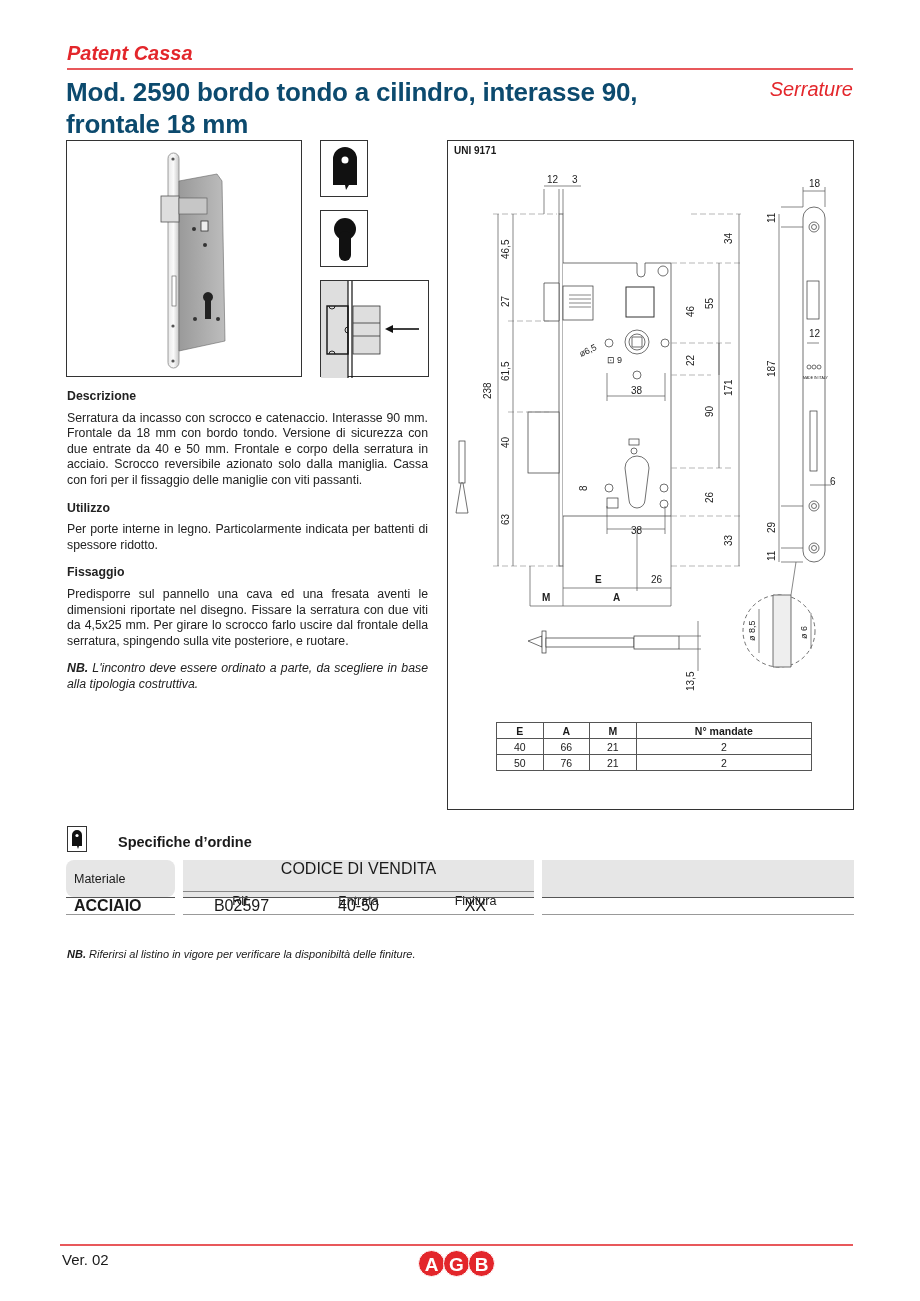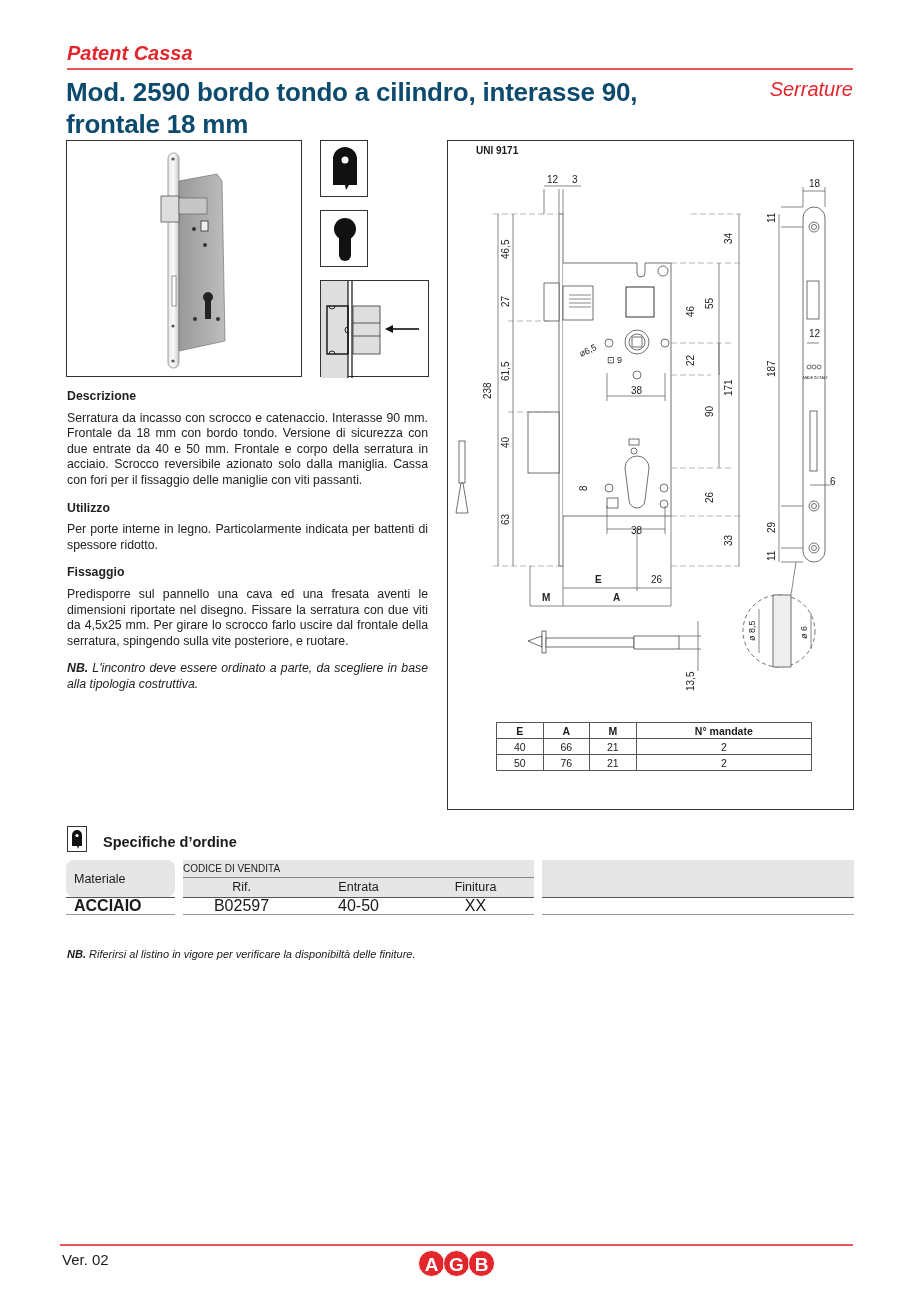--- a/index.html
+++ b/index.html
@@ -18,33 +18,33 @@
   .ib2 { left: 320px; top: 210px; width: 48px; height: 57px; }
   .ib3 { left: 320px; top: 280px; width: 109px; height: 97px; }
 
   .desc { position: absolute; left: 67px; top: 389px; width: 361px; font-size: 12.3px; line-height: 15.6px; color: #222; }
   .desc h3 { font-size: 12.3px; font-weight: bold; margin-bottom: 6px; }
   .desc p { text-align: justify; margin-bottom: 12px; }
   .desc p.nb { font-style: italic; }
   .desc p.nb b { font-weight: bold; }
 
   .drawing { position: absolute; left: 447px; top: 140px; width: 407px; height: 670px; border: 1px solid #333; }
-  .drawing .std { position: absolute; left: 6px; top: 4px; font-size: 10px; font-weight: bold; margin-left: 22px; }
+  .drawing .std { position: absolute; left: 6px; top: 4px; font-size: 10px; font-weight: bold; }
   .drawing svg { position: absolute; left: 0; top: 0; }
 
   .dtab { position: absolute; left: 496px; top: 722px; width: 316px; border-collapse: collapse; font-size: 10.5px; }
   .dtab th, .dtab td { border: 1px solid #555; text-align: center; height: 16px; padding: 0 2px; }
   .dtab th { font-weight: bold; }
 
   .spec-icon { position: absolute; left: 67px; top: 826px; width: 20px; height: 26px; border: 1px solid #333; }
-  .spec-title { position: absolute; left: 103px; top: 834px; font-size: 14.5px; font-weight: bold; }
+  .spec-title { position: absolute; left: 118px; top: 834px; font-size: 14.5px; font-weight: bold; }
 
   .otab-mat-h { position: absolute; left: 66px; top: 860px; width: 109px; height: 37px; background: #e6e6e6; font-size: 12.5px; padding: 12px 8px; border-radius: 8px; }
   .otab-code { position: absolute; left: 183px; top: 860px; width: 351px; height: 37px; background: #e6e6e6; }
-  .otab-code .ttl { height: 18px; font-size: 10px; line-height: 18px; border-bottom: 1px solid #888; }
+  .otab-code .ttl { height: 32px; text-align: center; font-size: 16px; line-height: 18px; border-bottom: 1px solid #888; }
   .otab-code .subs { display: flex; height: 18px; font-size: 12.5px; line-height: 19px; }
   .otab-code .subs span { flex: 1; text-align: center; }
   .otab-blank { position: absolute; left: 542px; top: 860px; width: 312px; height: 37px; background: #e6e6e6; }
   .otab-rule { position: absolute; top: 897px; height: 1px; background: #555; }
   .otab-row { position: absolute; top: 898px; height: 16px; font-size: 16px; line-height: 16px; }
   .otab-bottom { position: absolute; top: 914px; height: 1px; background: #999; }
   .nb2 { position: absolute; left: 67px; top: 914px; font-size: 11px; font-style: italic; margin-top: 34px; }
   .nb2 b { font-weight: bold; }
 
   .ftr-rule { position: absolute; left: 60px; top: 1244px; width: 793px; height: 2px; background: #e8585b; }

